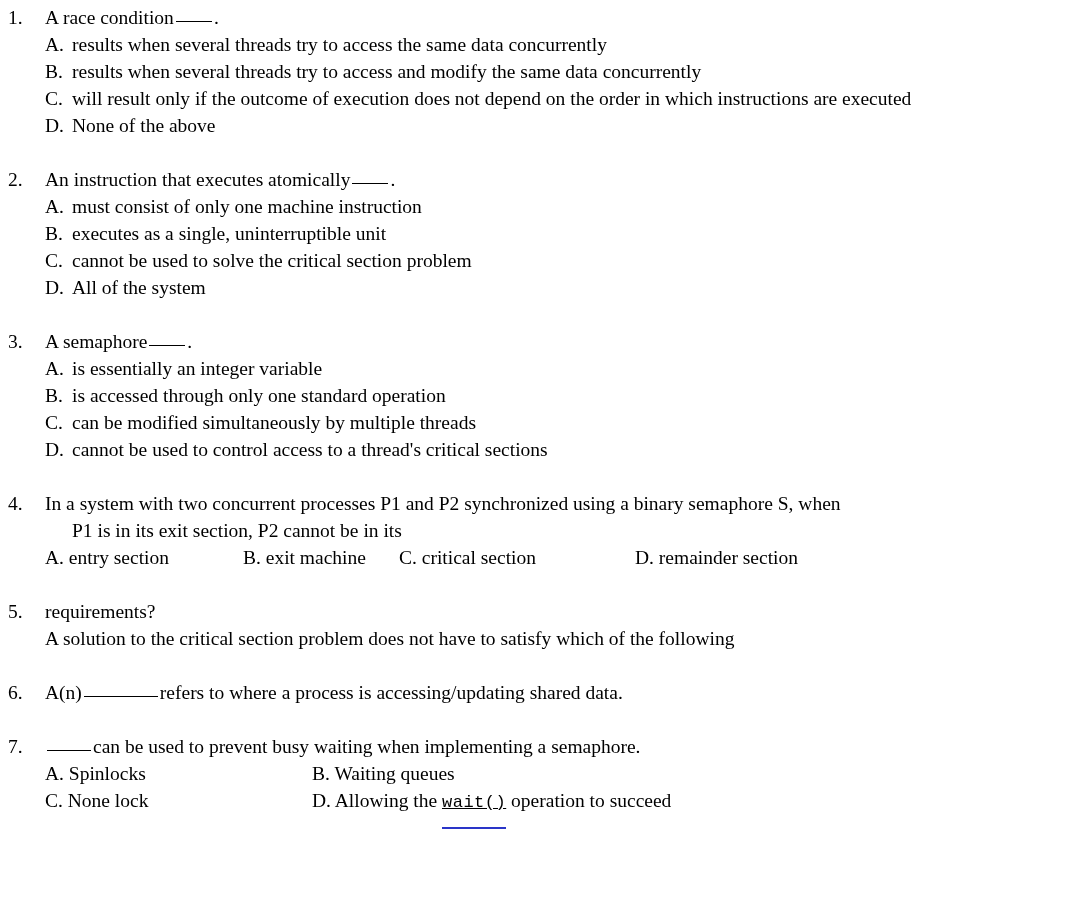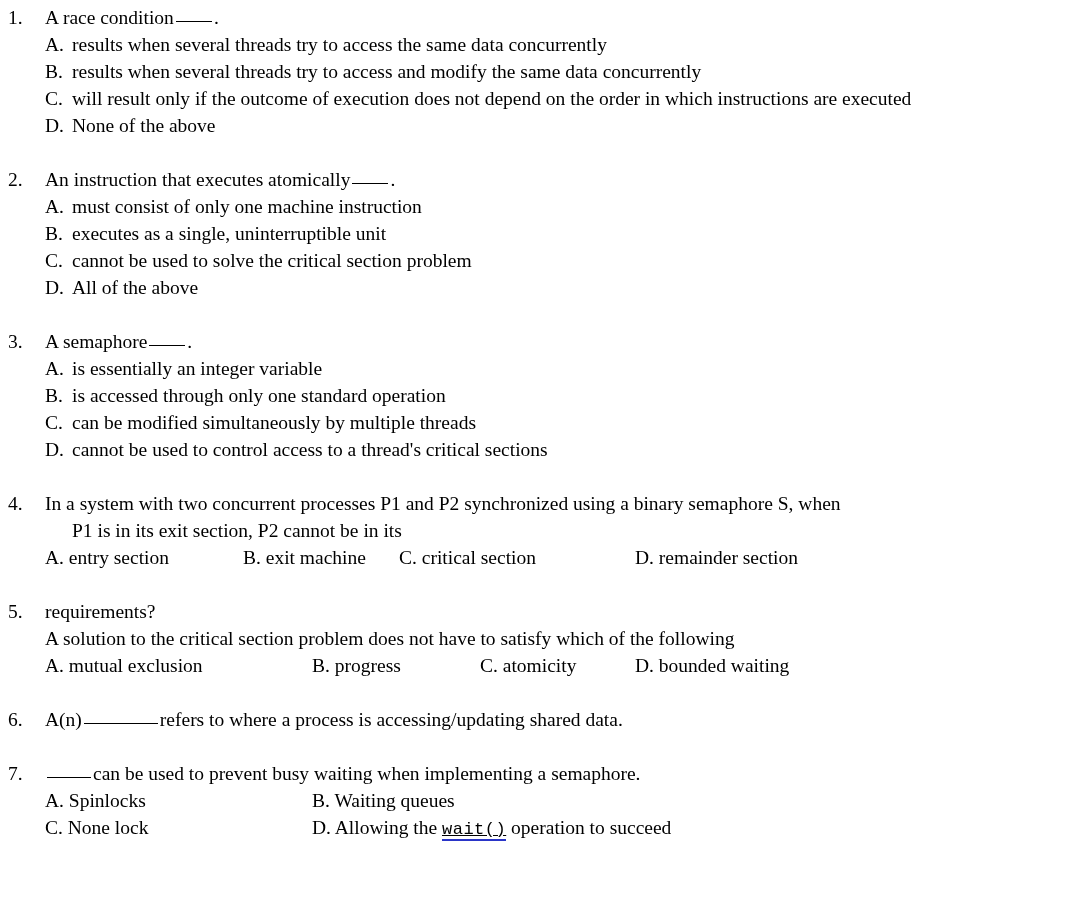--- a/index.html
+++ b/index.html
@@ -118,21 +118,21 @@
     white-space: nowrap;
   }
 
   
   .code-link {
     font-family: "Liberation Mono", "DejaVu Sans Mono", monospace;
     font-size: 17px;
     text-decoration: underline;
     text-decoration-color: #000;
     border-bottom: 2px solid #2a35c8;
-    padding-bottom: 0;
+    padding-bottom: 15px;
     letter-spacing: 0.5px;
   }
 </style>
 </head>
 <body>
 
 <div class="page">
 
   <div class="question">
     <div class="stem">
@@ -172,21 +172,21 @@
       <div class="opt">
         <span class="opt-letter">B.</span>
         <span class="opt-text">executes as a single, uninterruptible unit</span>
       </div>
       <div class="opt">
         <span class="opt-letter">C.</span>
         <span class="opt-text">cannot be used to solve the critical section problem</span>
       </div>
       <div class="opt">
         <span class="opt-letter">D.</span>
-        <span class="opt-text">All of the above</span>
+        <span class="opt-text">All of the system</span>
       </div>
     </div>
   </div>
 
   <div class="question">
     <div class="stem">
       <span class="qnum">3.</span>
       <span class="stem-text"><span>A semaphore</span><span class="blank blank-s"></span><span>.</span></span>
     </div>
     <div class="options-stacked">
@@ -222,26 +222,20 @@
       <span class="inline-opt" style="left:635px">D. remainder section</span>
     </div>
   </div>
 
   <div class="question">
     <div class="stem">
       <span class="qnum">5.</span>
       <span class="stem-text">requirements?</span>
       <span class="stem-text">A solution to the critical section problem does not have to satisfy which of the following</span>
     </div>
-    <div class="options-row">
-      <span class="inline-opt" style="left:45px">A. mutual exclusion</span>
-      <span class="inline-opt" style="left:312px">B. progress</span>
-      <span class="inline-opt" style="left:480px">C. atomicity</span>
-      <span class="inline-opt" style="left:635px">D. bounded waiting</span>
-    </div>
   </div>
 
   <div class="question">
     <div class="stem">
       <span class="qnum">6.</span>
       <span class="stem-text"><span>A(n)</span><span class="blank blank-l"></span><span>refers to where a process is accessing/updating shared data.</span></span>
     </div>
   </div>
 
   <div class="question">

